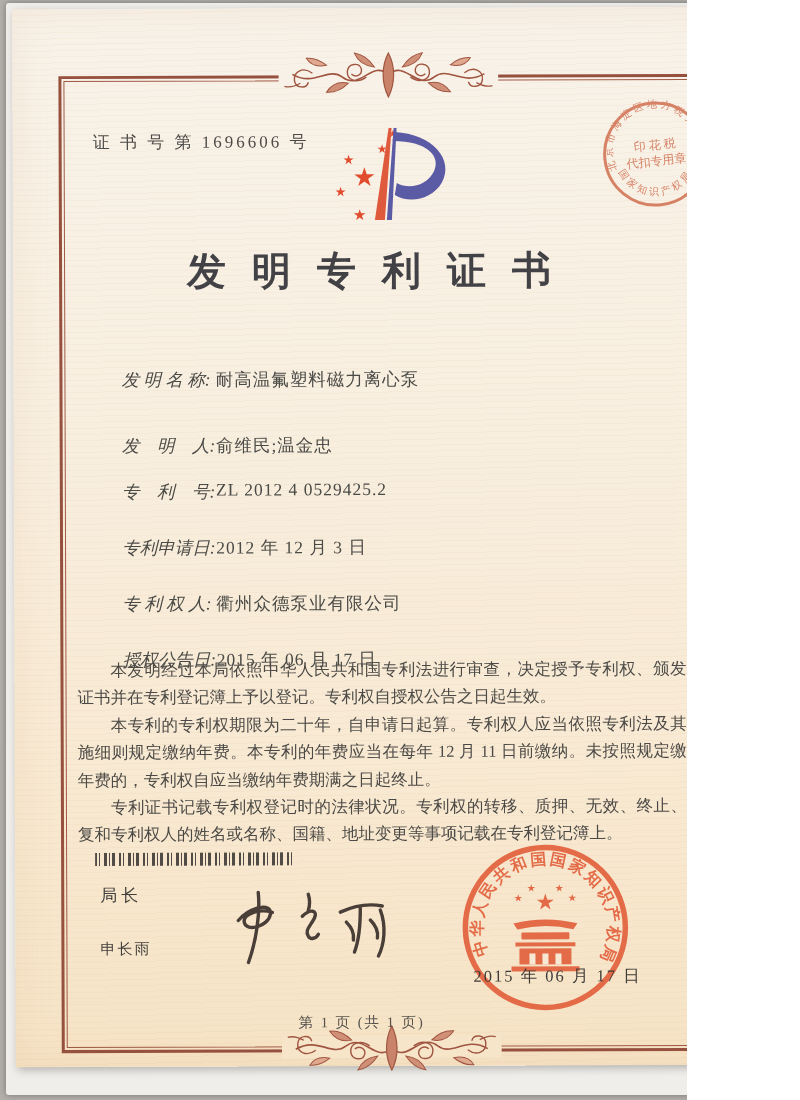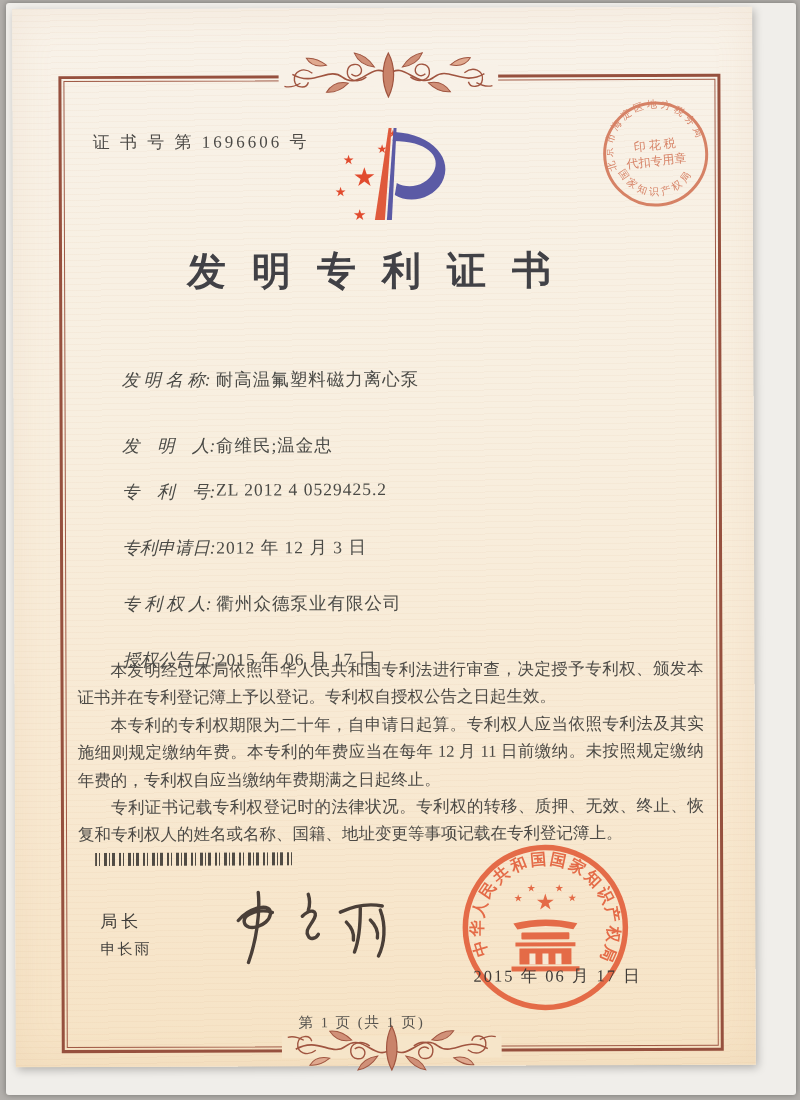--- a/index.html
+++ b/index.html
@@ -1,17 +1,17 @@
 <!DOCTYPE html>
 <html><head>
 <meta charset="utf-8">
 <style>
   html,body{margin:0;padding:0;}
   #shot{
-    position:relative;width:800px;height:1100px;overflow:hidden;
+    position:relative;width:687px;height:1100px;overflow:hidden;
     background:#b3b0ac;
     font-family:"Liberation Serif","DejaVu Serif",serif;
   }
   
   .backing-page{
     position:absolute;left:6px;top:3px;width:790px;height:1092px;
     background:#f0eeea;border-radius:3px;
     box-shadow:0 0 6px rgba(0,0,0,.35);
   }
   
@@ -48,21 +48,21 @@
   .barcode{
     position:absolute;left:80px;top:844px;width:198px;height:13px;
     background:repeating-linear-gradient(90deg,
       #33302c 0 2px,transparent 2px 4px,
       #33302c 4px 5px,transparent 5px 9px,
       #33302c 9px 12px,transparent 12px 14px,
       #33302c 14px 15px,transparent 15px 17px,
       #33302c 17px 20px,transparent 20px 24px);
     opacity:.85;
   }
-  .signer-title{position:absolute;left:85px;top:901px;font-size:17px;color:#413f3b;letter-spacing:4px;}
+  .signer-title{position:absolute;left:85px;top:875px;font-size:17px;color:#413f3b;letter-spacing:4px;}
   .signer-name{position:absolute;left:85px;top:931px;font-size:15px;color:#413f3b;letter-spacing:2px;}
   .signature{position:absolute;left:205px;top:878px;width:180px;height:82px;}
   .office-seal{position:absolute;left:440px;top:830px;width:180px;height:180px;opacity:.88;}
   .issue-date{position:absolute;left:458px;top:958px;font-size:16.5px;color:#3f3b37;letter-spacing:2px;z-index:5;}
   .tax-stamp{position:absolute;left:588px;top:92px;width:110px;height:110px;opacity:.82;transform:rotate(-6deg);}
   .page-footer{position:absolute;left:46px;top:1005px;width:600px;text-align:center;font-size:14.5px;color:#56534e;letter-spacing:2px;}
   .seal-ring-text{font-family:"Liberation Serif","DejaVu Serif",serif;}
 </style>
 </head>
 <body>

